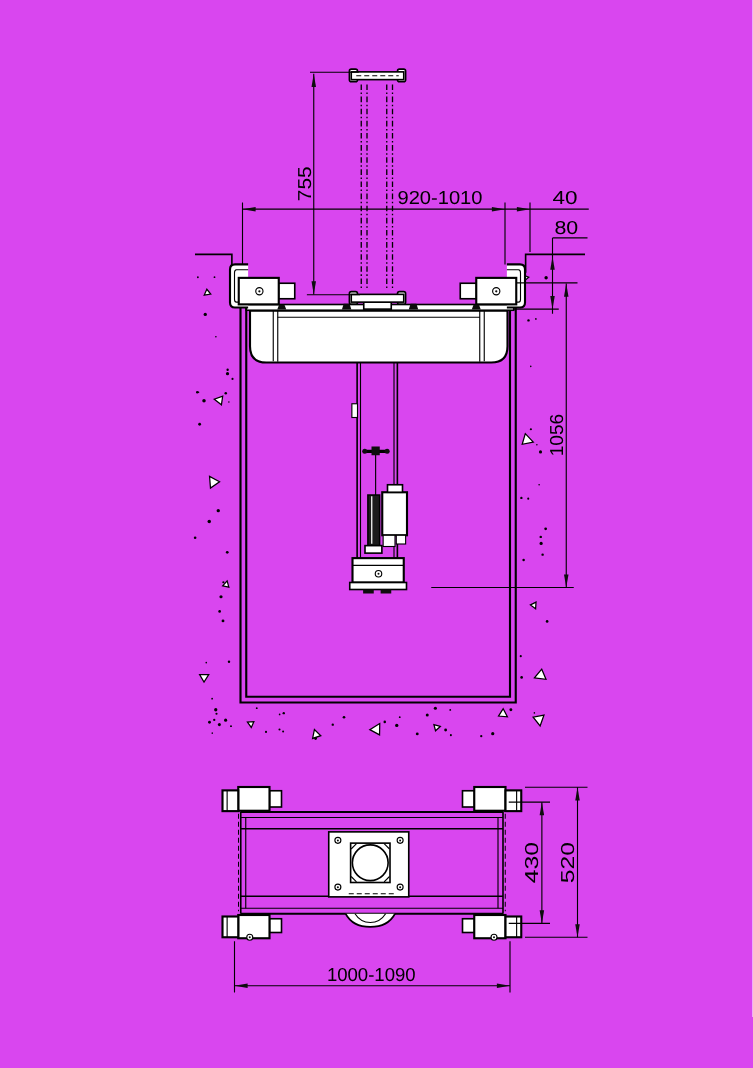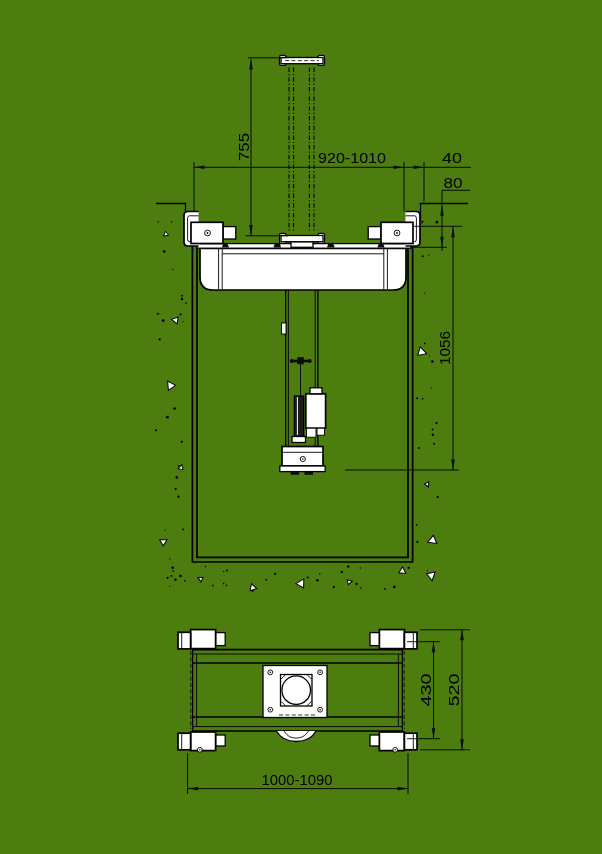--- a/index.html
+++ b/index.html
@@ -1,16 +1,16 @@
 <!DOCTYPE html>
 <html><head>
 <meta charset="utf-8">
 <style>
   html,body{margin:0;padding:0;background:#fff;}
-  .stage{position:relative;width:602px;height:854px;background:#4d7c0f;overflow:hidden;}
+  .stage{position:relative;width:602px;height:854px;background:#d946ef;overflow:hidden;}
   svg{display:block;}
   text{font-family:"Liberation Sans", sans-serif;font-size:15px;fill:#000;}
   .dimtext{letter-spacing:0px;}
   .thin{stroke:#000;stroke-width:0.9;fill:none;}
   .med{stroke:#000;stroke-width:1.3;fill:none;}
   .thick{stroke:#000;stroke-width:1.7;fill:none;}
   .wfill{fill:#fff;}
   .dark{fill:#0d0d0d;stroke:none;}
   .dash{stroke:#000;stroke-width:1.05;fill:none;stroke-dasharray:4.5 2 1.2 2;}
   .dash2{stroke:#000;stroke-width:0.8;fill:none;stroke-dasharray:4 2.4;}

